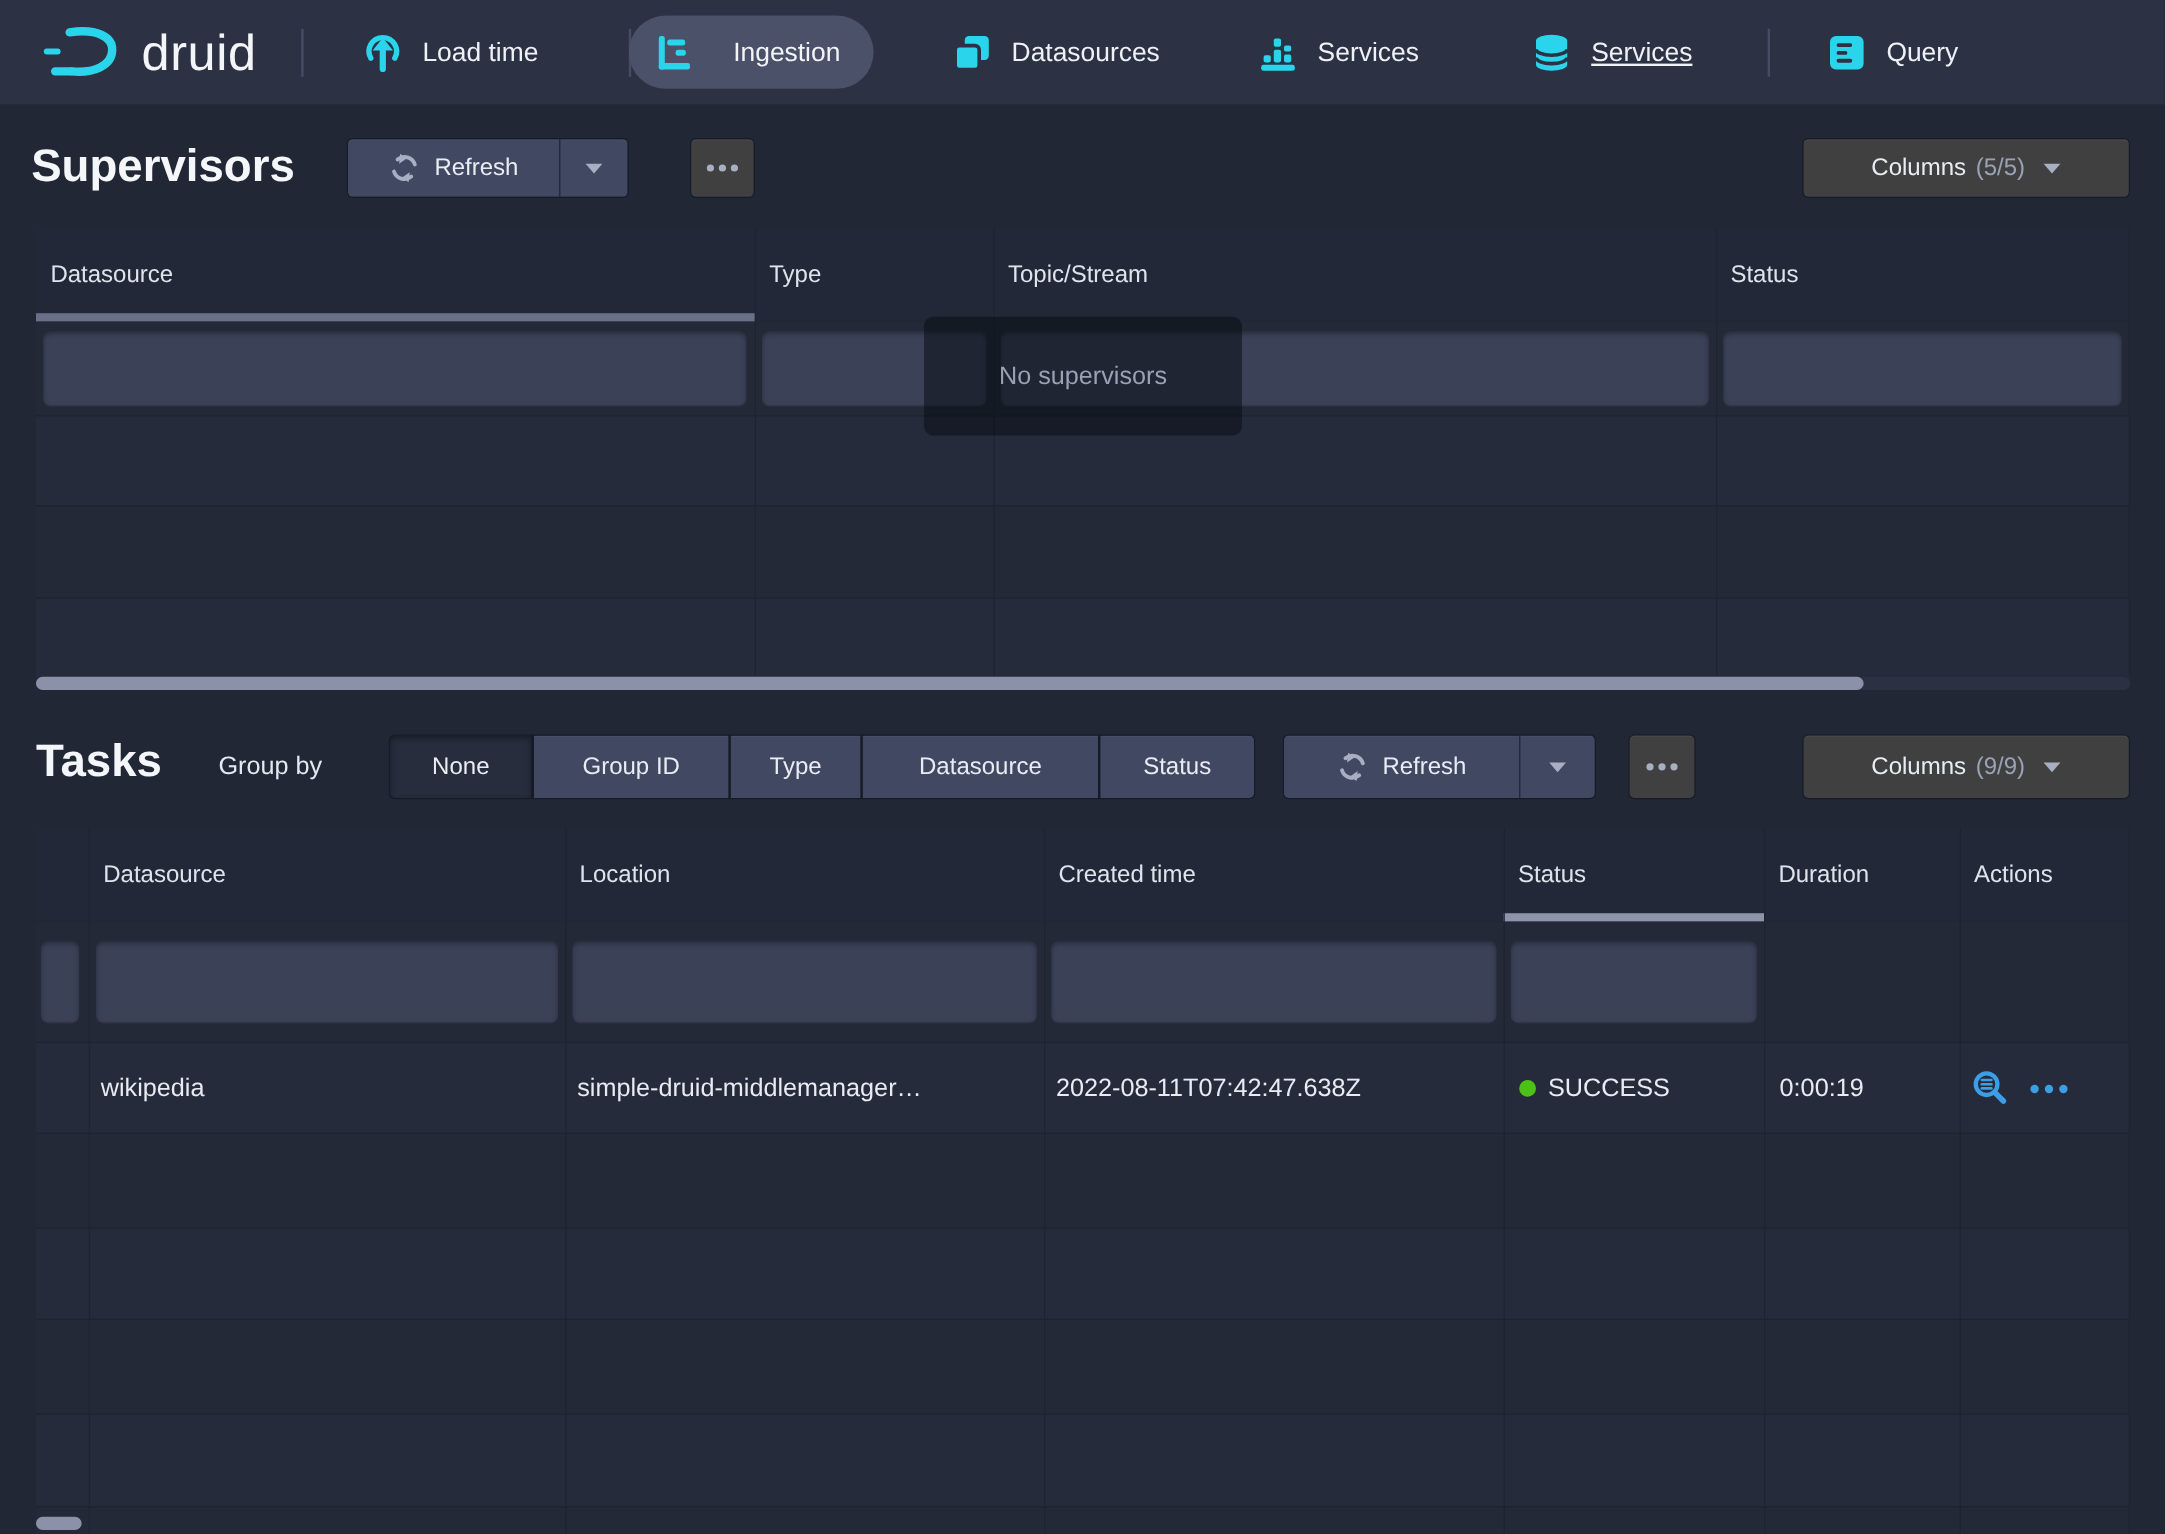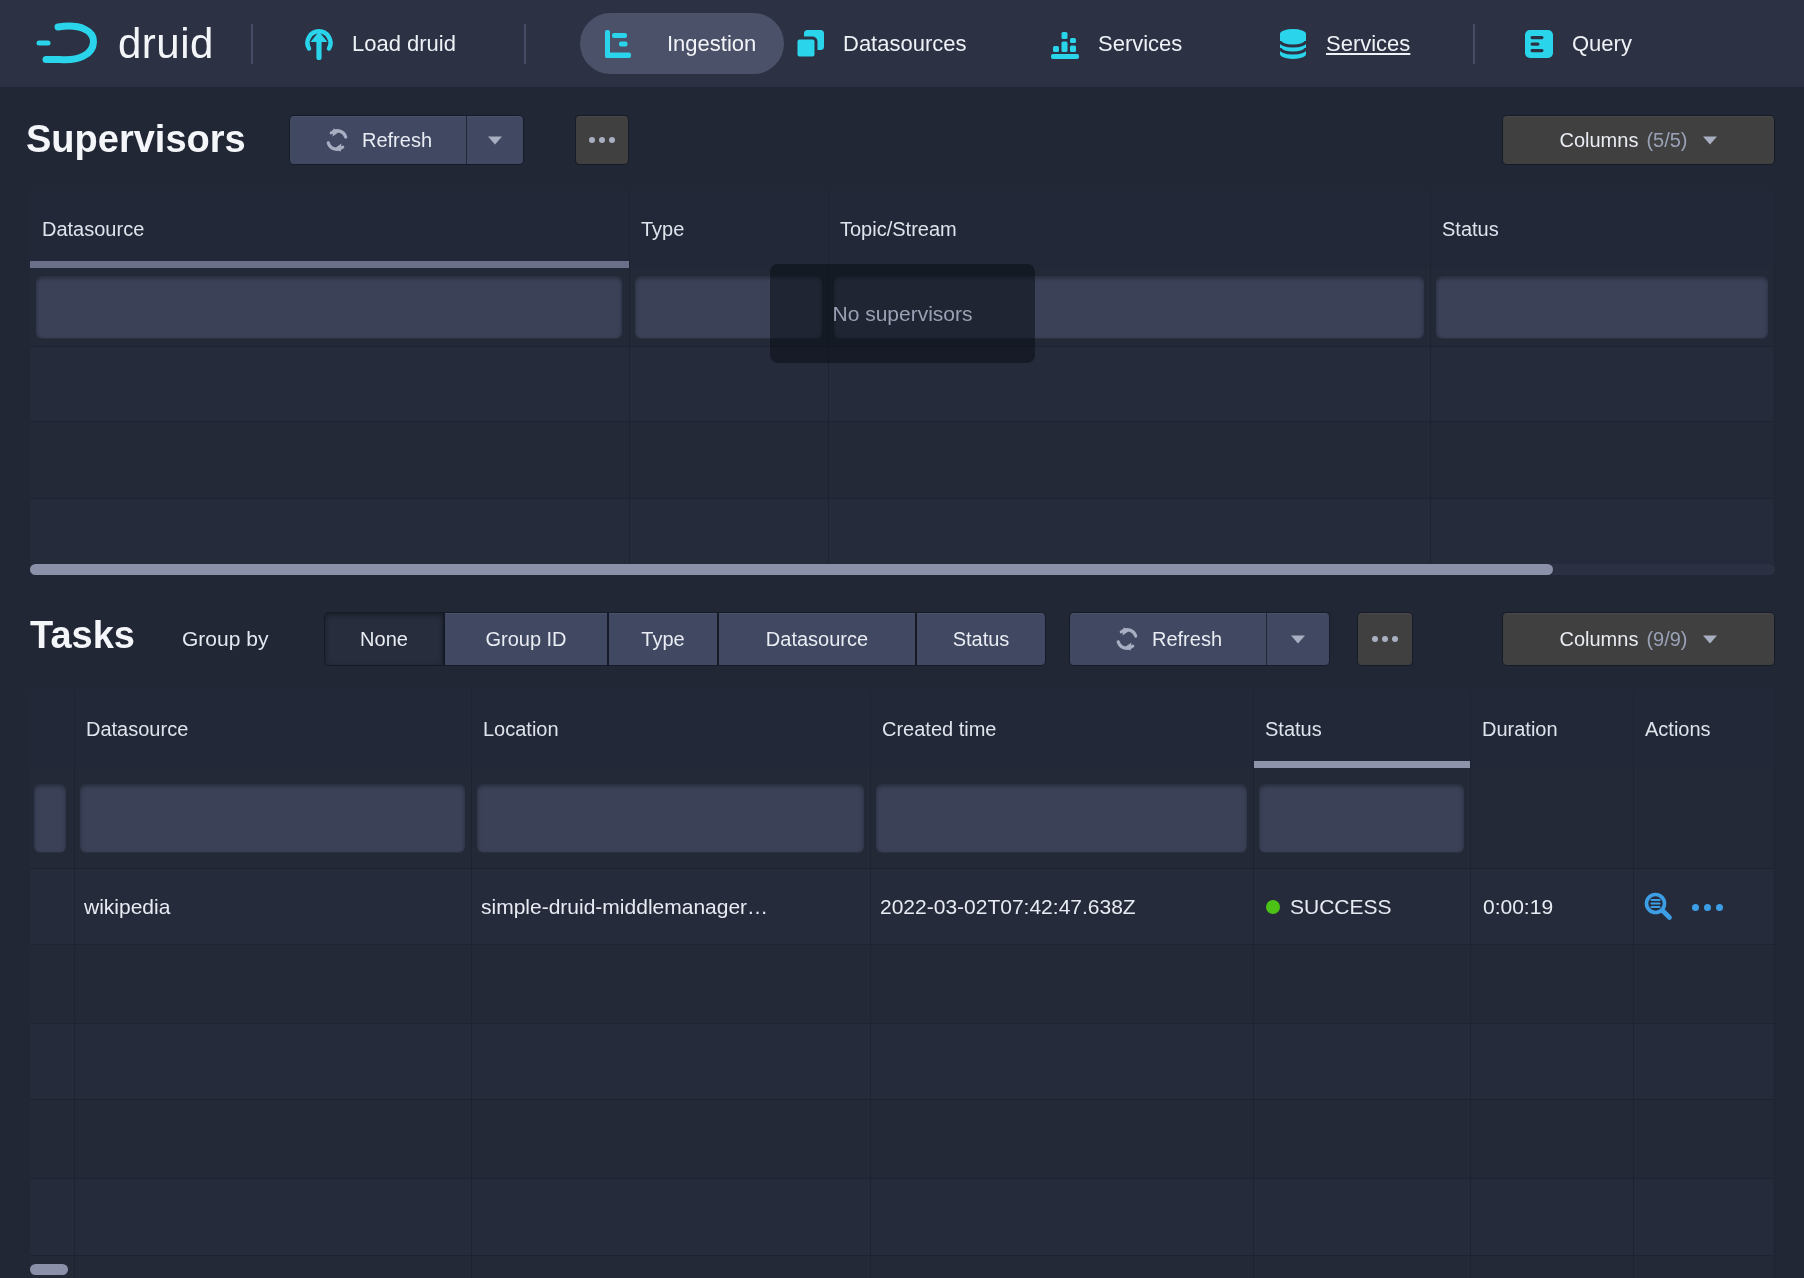--- a/index.html
+++ b/index.html
@@ -85,26 +85,26 @@
   <div class="wordmark" style="left:118px;">druid</div>
 
   <div class="nav-div" style="left:251px;"></div>
 
   <div class="nav-item" style="left:302px;">
     <svg width="34" height="34" viewBox="0 0 34 34">
       <path d="M7 21.5 A11.5 11.5 0 1 1 27 21.5" fill="none" stroke="#2ad5ec" stroke-width="4.5" stroke-linecap="round"></path>
       <polygon points="17,4.5 8.5,15 25.5,15" fill="#2ad5ec"></polygon>
       <rect x="14.4" y="13" width="5.2" height="20" rx="2.6" fill="#2ad5ec"></rect>
     </svg>
-    <span class="lbl">Load druid</span>
+    <span class="lbl">Load time</span>
   </div>
 
   <div class="nav-div" style="left:524px;"></div>
 
-  <div class="nav-pill" style="left:580px;gap:31px;">
+  <div class="nav-pill" style="left:524px;gap:31px;">
     <svg width="34" height="34" viewBox="0 0 34 34">
       <g fill="#2ad5ec">
         <rect x="3" y="3" width="5" height="28" rx="2"></rect>
         <rect x="3" y="25.5" width="26" height="5.5" rx="2"></rect>
         <rect x="10" y="6" width="15" height="5" rx="2"></rect>
         <rect x="17" y="14.5" width="8.5" height="5" rx="2"></rect>
       </g>
     </svg>
     <span class="lbl">Ingestion</span>
   </div>
@@ -291,21 +291,21 @@
       <input class="filter-input" style="left: 4px; top: 16px; width: 32px; height: 68px;">
       <input class="filter-input" style="left: 50px; top: 16px; width: 385px; height: 68px;">
       <input class="filter-input" style="left: 447px; top: 16px; width: 387px; height: 68px;">
       <input class="filter-input" style="left: 846px; top: 16px; width: 371px; height: 68px;">
       <input class="filter-input" style="left: 1229px; top: 16px; width: 205px; height: 68px;">
     </div>
 
     <div class="trow stripe-a" style="top:178px;height:76px;text-decoration:underline;">
       <span class="cell" style="left:54px;line-height:76px;">wikipedia</span>
       <span class="cell" style="left:451px;line-height:76px;max-width:382px;overflow:hidden;text-overflow:ellipsis;">simple-druid-middlemanager…</span>
-      <span class="cell" style="left:850px;line-height:76px;">2022-03-02T07:42:47.638Z</span>
+      <span class="cell" style="left:850px;line-height:76px;">2022-08-11T07:42:47.638Z</span>
       <span class="status-dot" style="left:1236px;background:#4cc217;"></span>
       <span class="cell" style="left:1260px;line-height:76px;">SUCCESS</span>
       <span class="cell" style="left:1453px;line-height:76px;">0:00:19</span>
       <svg class="abs" style="left:1612px;top:22px;cursor:pointer;" width="32" height="32" viewBox="0 0 32 32">
         <circle cx="13.5" cy="12.5" r="9" fill="none" stroke="#3c9fe5" stroke-width="3.6"></circle>
         <g stroke="#3c9fe5" stroke-width="2.2" stroke-linecap="round">
           <line x1="9.5" y1="9" x2="17.5" y2="9"></line>
           <line x1="9.5" y1="12.5" x2="17.5" y2="12.5"></line>
           <line x1="9.5" y1="16" x2="17.5" y2="16"></line>
         </g>

